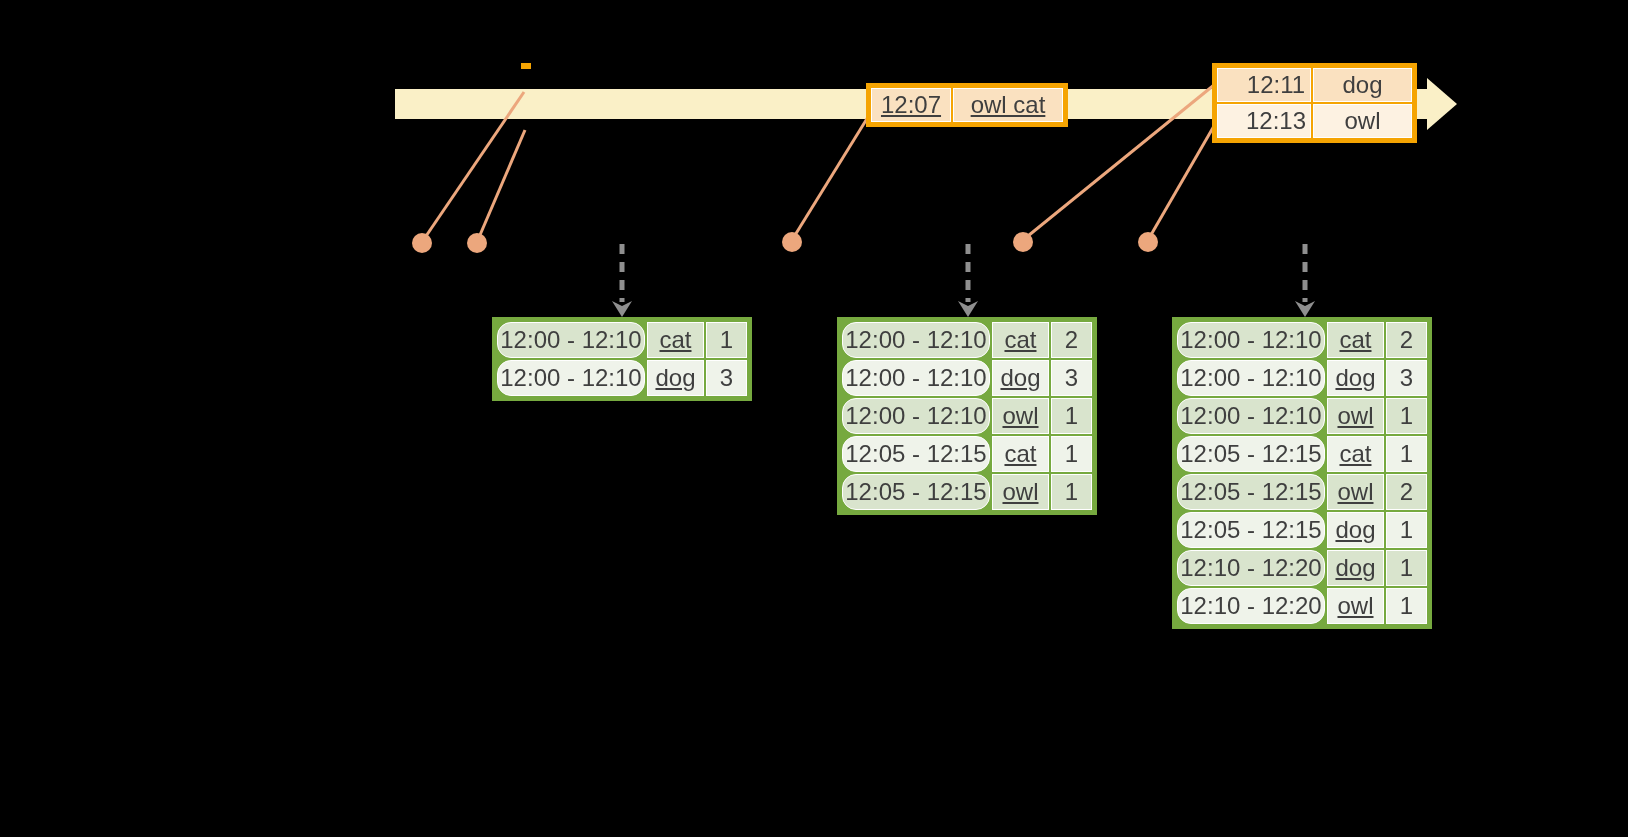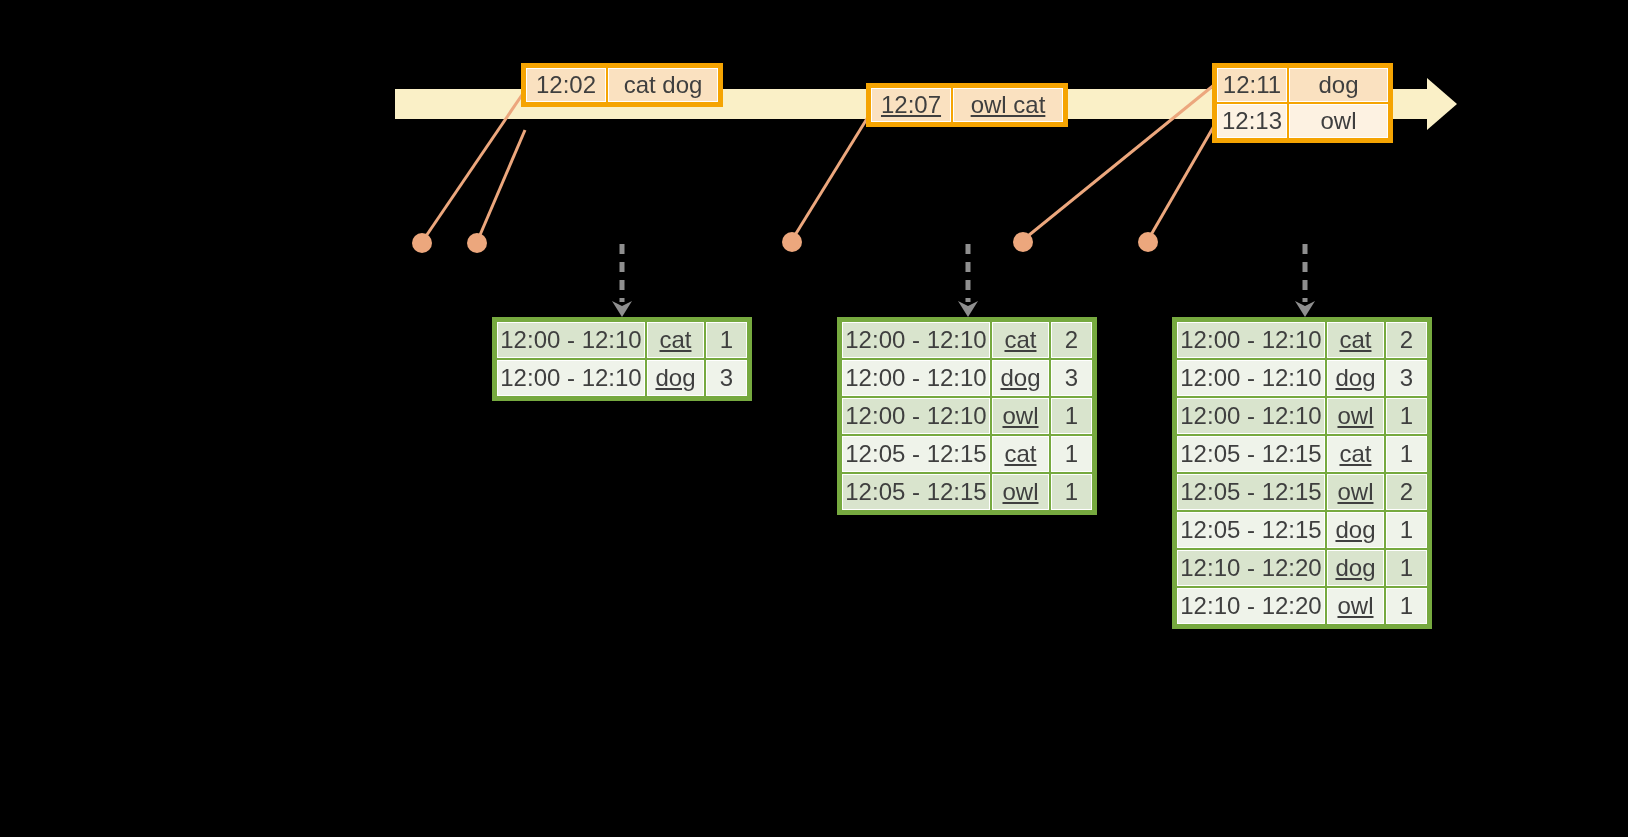--- a/index.html
+++ b/index.html
@@ -29,29 +29,29 @@
   
   .ev{background:#F5A402;border:3px solid #F5A402;}
   .ev td{height:32px;}
   .ev tr:nth-child(odd) td{background:#FAE1C0;}
   .ev tr:nth-child(even) td{background:#FDF2E2;}
   .ev1{left:521px;top:63px;}
   .ev2{left:866px;top:83px;text-decoration:underline;}
   .ev3{left:1212px;top:63px;}
   .ev1 td:nth-child(1),.ev2 td:nth-child(1){width:78px;}
   .ev1 td:nth-child(2),.ev2 td:nth-child(2){width:108px;}
-  .ev3 td:nth-child(1){width:68px;}
+  .ev3 td:nth-child(1){width:68px;padding-left:24px;}
   .ev3 td:nth-child(2){width:97px;}
 
   
   .res{background:#76A93F;border:3px solid #76A93F;}
   .res td{height:34px;}
   .res tr:nth-child(odd) td{background:#D9E4CD;}
   .res tr:nth-child(even) td{background:#EFF3EA;}
-  .res td:nth-child(1){width:146px;}
+  .res td:nth-child(1){width:146px;border-radius:14px;}
   .res td:nth-child(2){width:55px;text-decoration:underline;}
   .res td:nth-child(3){width:39px;}
   .res1{left:492px;top:317px;}
   .res2{left:837px;top:317px;}
   .res3{left:1172px;top:317px;}
 </style>
 </head>
 <body>
 
 <svg class="layer">
@@ -87,24 +87,20 @@
     </g>
     <g>
       <line x1="1305" y1="244" x2="1305" y2="302" stroke="#8F8F8F" stroke-width="5" stroke-dasharray="10 8"></line>
       <polygon points="1295,301 1305,306 1315,301 1305,317" fill="#8F8F8F"></polygon>
     </g>
   </g>
 </svg>
 
 <table class="ev ev1">
   <tbody>
-      <tr>
-    <td>12:02</td>
-    <td>cat dog</td>
-  </tr>
 </tbody>
   </table>
 
 <table class="ev ev2">
   <tbody>
       <tr>
     <td>12:07</td>
     <td>owl cat</td>
   </tr>
 </tbody>

